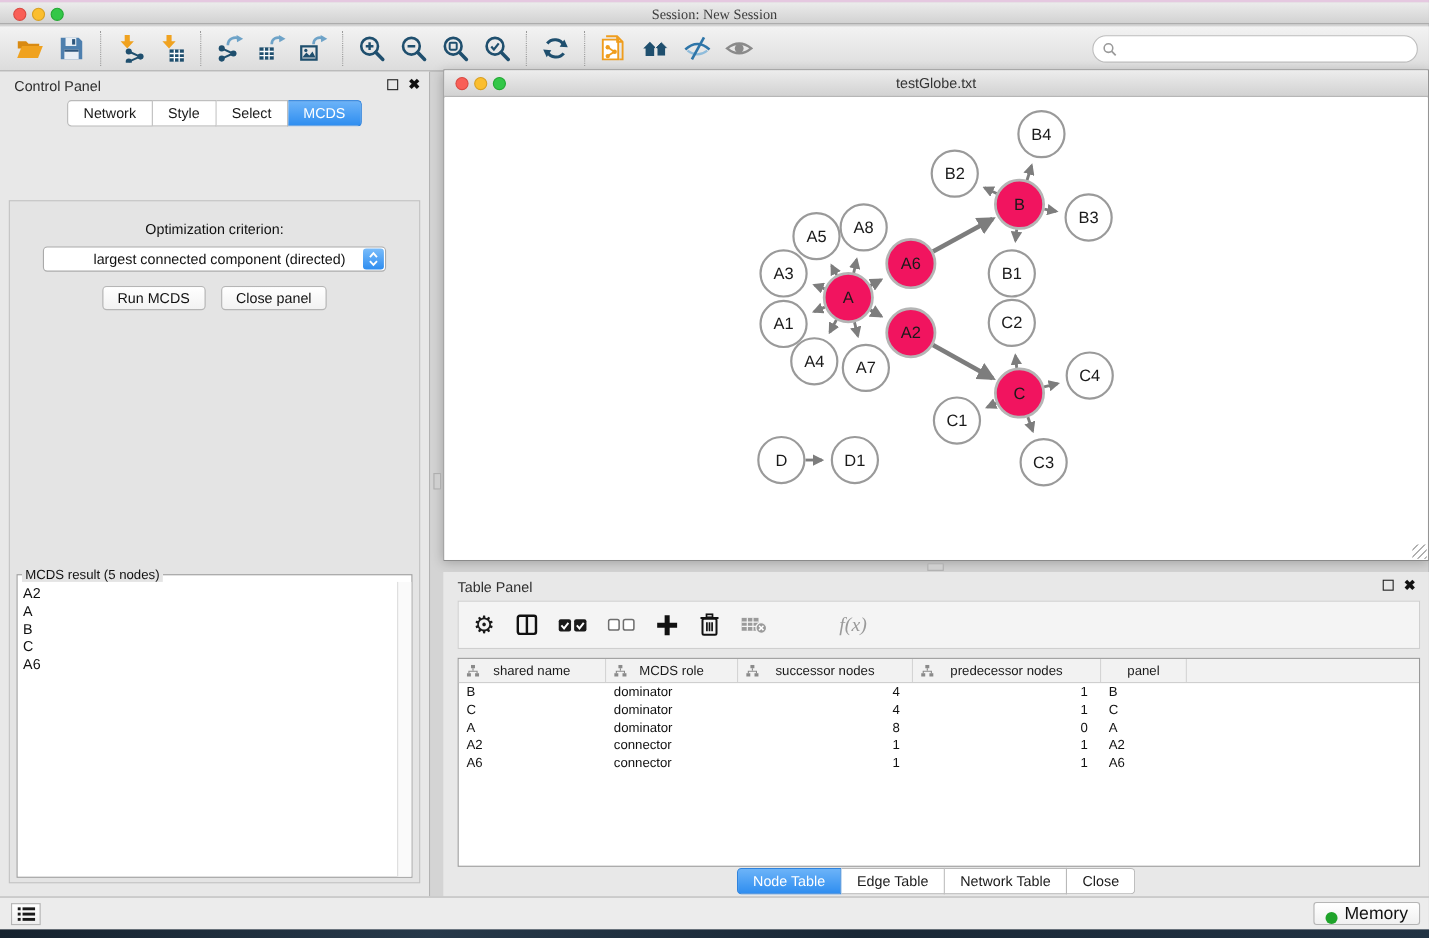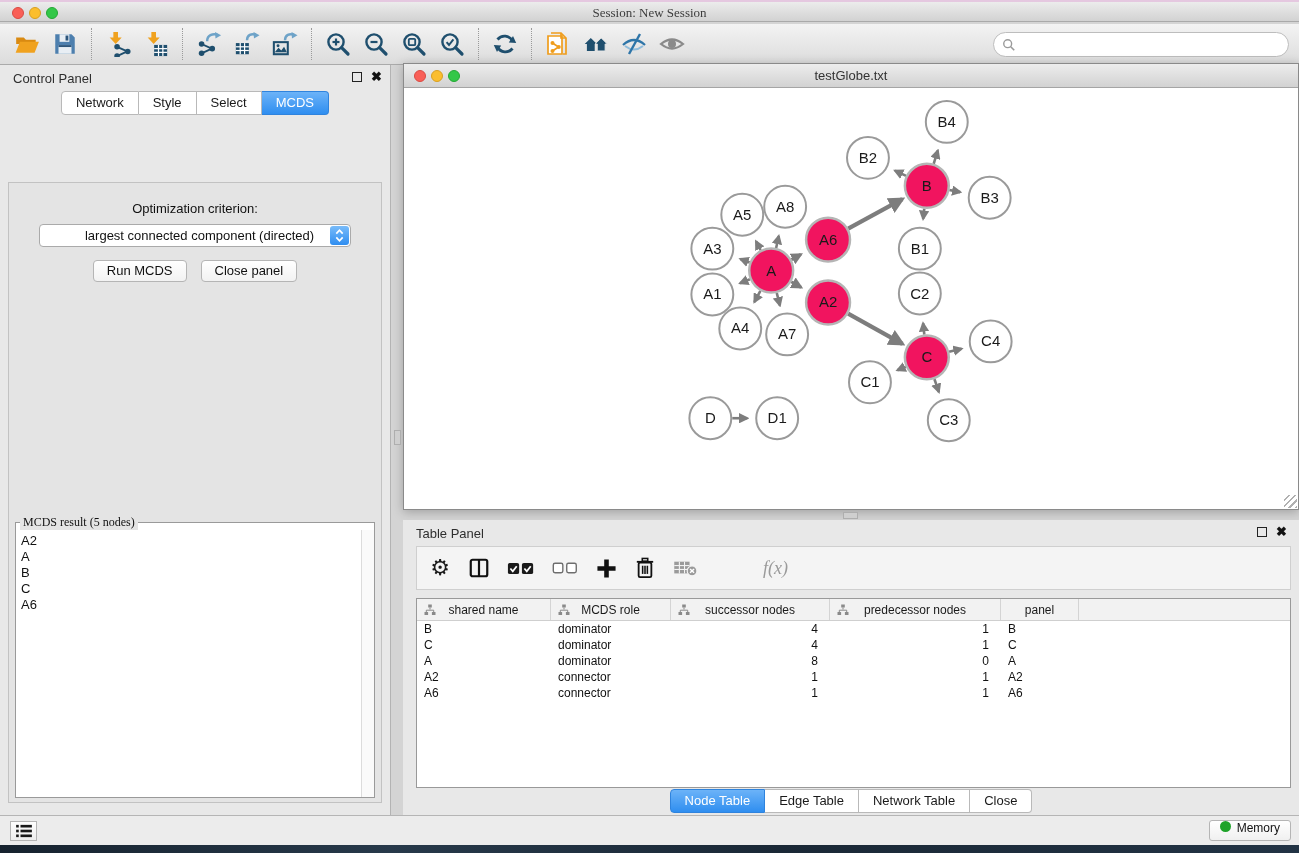--- a/index.html
+++ b/index.html
@@ -43,21 +43,21 @@
 
   #cp-content { position:absolute; left:8px; right:8px; top:117px; bottom:12px; background:#e4e4e4; border:1px solid #c2c2c2; }
   #opt-label { text-align:center; margin-top:18px; font-size:13px; color:#111; }
   #criterion { position:relative; margin:8px auto 0; width:312px; height:23px; background:#fff; border:1px solid #aaa; border-radius:4px; font-size:13px; color:#111; line-height:21px; padding-left:9px;text-align:center; }
   #criterion .stepper { position:absolute; right:1px; top:1px; bottom:1px; width:19px; border-radius:3px;
     background:linear-gradient(#79bcfa,#2e8df0); display:flex; align-items:center; justify-content:center; }
   .btnrow { display:flex; justify-content:center; gap:14px; margin-top:13px; }
   .pushbtn { background:linear-gradient(#ffffff,#f2f2f2); border:1px solid #b5b5b5; border-radius:4px; font-size:13px; color:#111; padding:2px 13px 3px; }
 
   #result-box { position:absolute; left:6px; right:6px; top:332px; bottom:4px; border:1px solid #9a9a9a; background:#fff; }
-  #result-box legend { font-size:12px; color:#111; background:#e4e4e4; padding:0 3px; margin-left:4px;font-family:Liberation Serif, serif; }
+  #result-box legend { font-size:12px; color:#111; background:#e4e4e4; padding:0 3px; margin-left:4px; }
   #result-list { position:absolute; left:0; right:13px; top:0; bottom:0; padding:3px 0 0 5px; font-size:13px; color:#111; overflow:hidden; }
   #result-list div { line-height:16px; }
   #result-scroll { position:absolute; right:0; top:0; bottom:0; width:13px; background:#fafafa; border-left:1px solid #dcdcdc; }
 
   
   #net-window { position:absolute; left:403px; top:63px; width:896px; height:447px; background:#fff;
     border:1px solid #8a8a8a; box-shadow:0 2px 10px rgba(0,0,0,.25); }
   #net-titlebar { position:relative; height:24px; background:linear-gradient(#ededed,#d2d2d2); border-bottom:1px solid #a5a5a5; }
   #net-titlebar .title { position:absolute; left:0; right:0; top:4px; text-align:center; font-size:13px; color:#333; }
   #net-canvas { position:absolute; left:0; top:25px; right:0; bottom:0; background:#fff; }
@@ -84,21 +84,21 @@
   .trow { display:flex; height:16px; }
   .tcell { font-size:12px; color:#111; line-height:16px; padding:0 12px 0 7px; white-space:nowrap; overflow:hidden; }
 
   #tp-tabs { position:absolute; left:0; right:0; bottom:2px; display:flex; justify-content:center; }
 
   
   #statusbar { position:absolute; left:0; top:815px; width:1299px; height:30px; background:#ececec; border-top:1px solid #b5b5b5; }
   #list-btn { position:absolute; left:10px; top:5px; width:27px; height:20px; background:linear-gradient(#fff,#eee);
     border:1px solid #b5b5b5; display:flex; align-items:center; justify-content:center; }
   #memory-btn { position:absolute; right:8px; top:4px; height:21px; background:linear-gradient(#fff,#f0f0f0);
-    border:1px solid #b5b5b5; border-radius:3px; display:flex; align-items:flex-start; gap:6px; padding:0 10px; font-size:12px; color:#111; }
+    border:1px solid #b5b5b5; border-radius:3px; display:flex; align-items:flex-end; gap:6px; padding:0 10px; font-size:16px; color:#111; }
   #memory-btn .dot { width:11px; height:11px; border-radius:50%; background:#1fa32a; }
   #desktop-strip { position:absolute; left:0; top:845px; width:1299px; height:8px;
     background:linear-gradient(90deg,#16222e,#27394a 30%,#1a2836 60%,#223344); }
 </style>
 </head>
 <body>
 
 <div id="app">
 
   <div id="titlebar">

